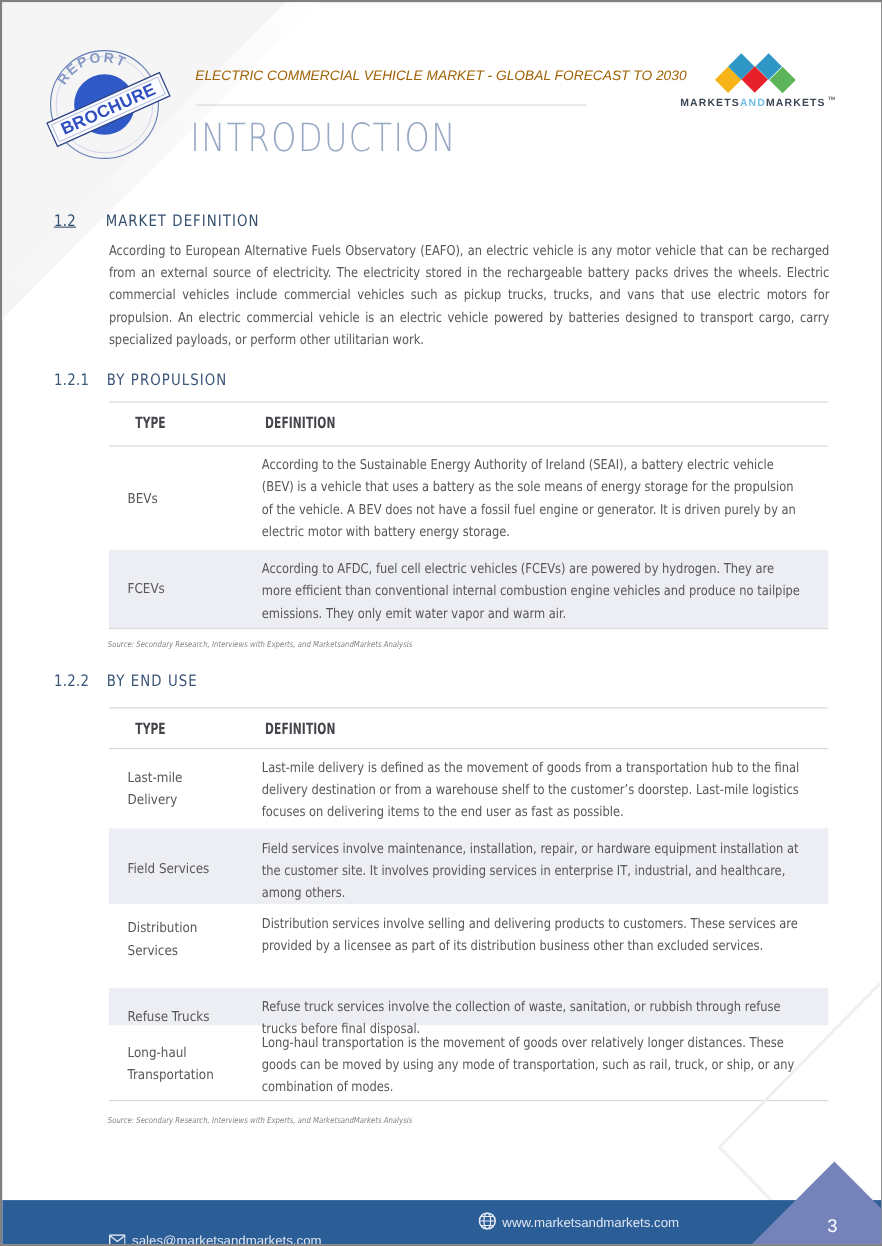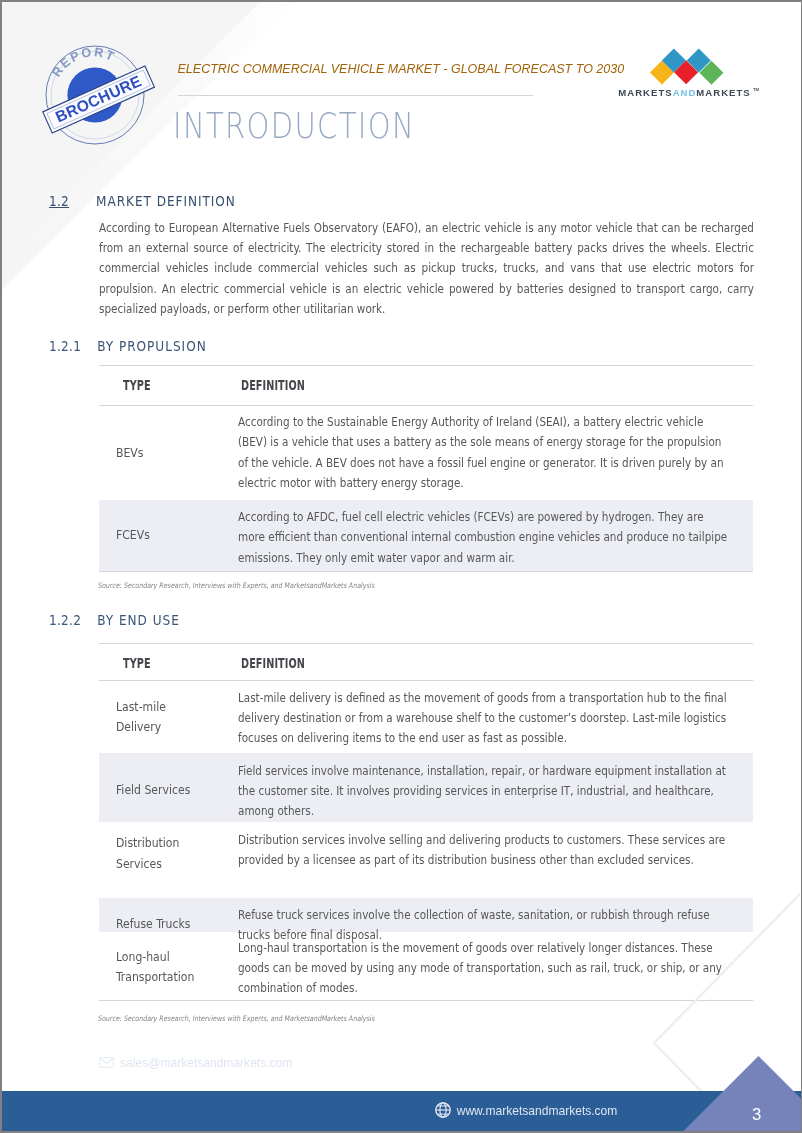--- a/index.html
+++ b/index.html
@@ -189,21 +189,21 @@
   <svg class="deco-br" style="position:absolute;left:600px;top:860px;width:198px;height:269px;" viewBox="0 0 198 269">
     <polyline points="198,32 52,181 198,330" fill="none" stroke="#edeff2" stroke-width="2.6"></polyline>
   </svg>
 
   <div class="footbar"></div>
 
   <svg style="position:absolute;left:600px;top:1040px;width:200px;height:92px;overflow:visible;" viewBox="0 0 200 92">
     <polygon points="156.5,14 239.5,97 156.5,180 73.5,97" fill="#7583ba"></polygon>
   </svg>
 
-  <div class="foot-item" style="left:97.2px;top:1054px;">
+  <div class="foot-item" style="left:97.2px;top:1119px;">
     <svg width="15.4" height="11" viewBox="0 0 15.4 11" style="margin-right:6px;">
       <rect x="0.7" y="0.7" width="14" height="9.6" rx="0.6" fill="none" stroke="#e9eef6" stroke-width="1.3"></rect>
       <polyline points="1.3,1.6 7.7,6.6 14.1,1.6" fill="none" stroke="#e9eef6" stroke-width="1.3"></polyline>
     </svg>
     <span>sales@marketsandmarkets.com</span>
   </div>
 
   <div class="foot-item" style="left:433.2px;top:1100px;align-items:flex-end;">
     <svg width="16" height="16" viewBox="0 0 16 16" style="margin-right:6px;">
       <circle cx="8" cy="8" r="7.2" fill="none" stroke="#e9eef6" stroke-width="1.35"></circle>

